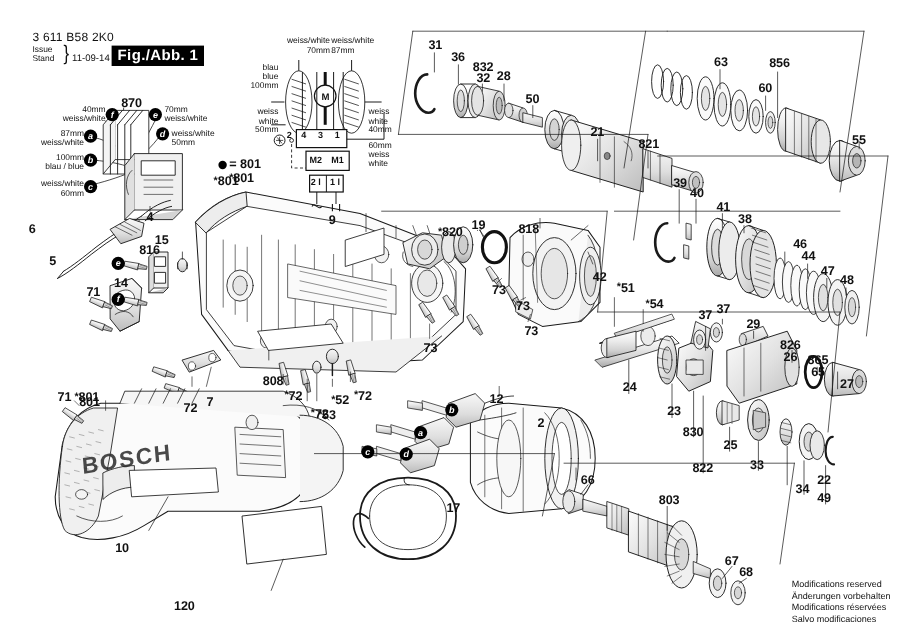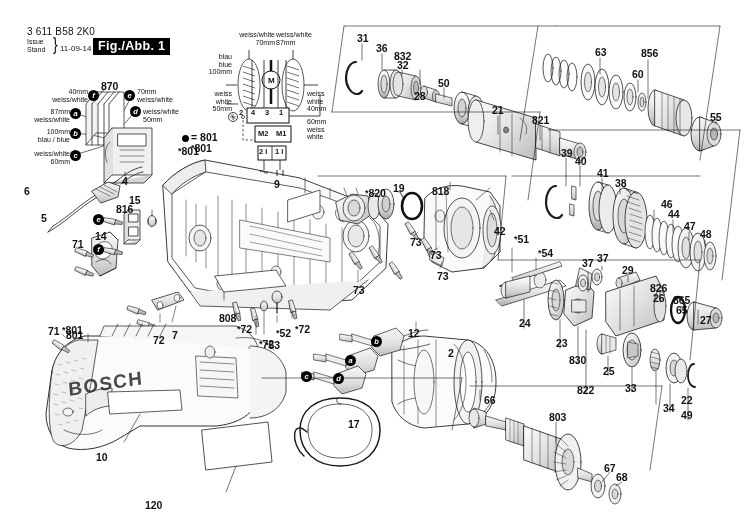--- a/index.html
+++ b/index.html
@@ -842,20 +842,26 @@
 
   <div class="num" style="left:191px; top:143px;">
     <span class="star">*</span><span>801</span>
   </div>
   <div class="num" style="left:62px; top:325px;">
     <span class="star">*</span><span>801</span>
   </div>
 
   <div class="bosch">BOSCH</div>
 
+  <div class="footer">
+    <div>Modifications reserved</div>
+    <div>Änderungen vorbehalten</div>
+    <div>Modifications réservées</div>
+    <div>Salvo modificaciones</div>
+  </div>
 
   <div id="numbers-layer">
       <div class="num" style="left: 101px; top: 81px;"><span>870</span></div>
       <div class="num" style="left: 122px; top: 176px;"><span>4</span></div>
       <div class="num" style="left: 24px; top: 186px;"><span>6</span></div>
       <div class="num" style="left: 41px; top: 213px;"><span>5</span></div>
       <div class="num" style="left: 129px; top: 195px;"><span>15</span></div>
       <div class="num" style="left: 116px; top: 204px;"><span>816</span></div>
       <div class="num" style="left: 95px; top: 231px;"><span>14</span></div>
       <div class="num" style="left: 72px; top: 239px;"><span>71</span></div>
@@ -877,26 +883,26 @@
       <div class="num" style="left: 393px; top: 183px;"><span>19</span></div>
       <div class="num" style="left: 432px; top: 186px;"><span>818</span></div>
       <div class="num" style="left: 494px; top: 226px;"><span>42</span></div>
       <div class="num" style="left: 514px; top: 234px;"><span class="star">*</span><span>51</span></div>
       <div class="num" style="left: 538px; top: 248px;"><span class="star">*</span><span>54</span></div>
       <div class="num" style="left: 96px; top: 452px;"><span>10</span></div>
       <div class="num" style="left: 145px; top: 500px;"><span>120</span></div>
       <div class="num" style="left: 66px; top: 330px;"><span>801</span></div>
       <div class="num" style="left: 408px; top: 328px;"><span>12</span></div>
       <div class="num" style="left: 448px; top: 348px;"><span>2</span></div>
-      <div class="num" style="left: 348px; top: 419px;"><span>17</span></div>
+      <div class="num" style="left: 372px; top: 419px;"><span>17</span></div>
       <div class="num" style="left: 357px; top: 33px;"><span>31</span></div>
       <div class="num" style="left: 376px; top: 43px;"><span>36</span></div>
       <div class="num" style="left: 394px; top: 51px;"><span>832</span></div>
       <div class="num" style="left: 397px; top: 60px;"><span>32</span></div>
-      <div class="num" style="left: 414px; top: 59px; margin-top: 32px;"><span>28</span></div>
+      <div class="num" style="left: 414px; top: 59px;"><span>28</span></div>
       <div class="num" style="left: 438px; top: 78px;"><span>50</span></div>
       <div class="num" style="left: 492px; top: 105px;"><span>21</span></div>
       <div class="num" style="left: 532px; top: 115px;"><span>821</span></div>
       <div class="num" style="left: 595px; top: 47px;"><span>63</span></div>
       <div class="num" style="left: 641px; top: 48px;"><span>856</span></div>
       <div class="num" style="left: 632px; top: 69px;"><span>60</span></div>
       <div class="num" style="left: 710px; top: 112px;"><span>55</span></div>
       <div class="num" style="left: 561px; top: 148px;"><span>39</span></div>
       <div class="num" style="left: 575px; top: 156px;"><span>40</span></div>
       <div class="num" style="left: 597px; top: 168px;"><span>41</span></div>

